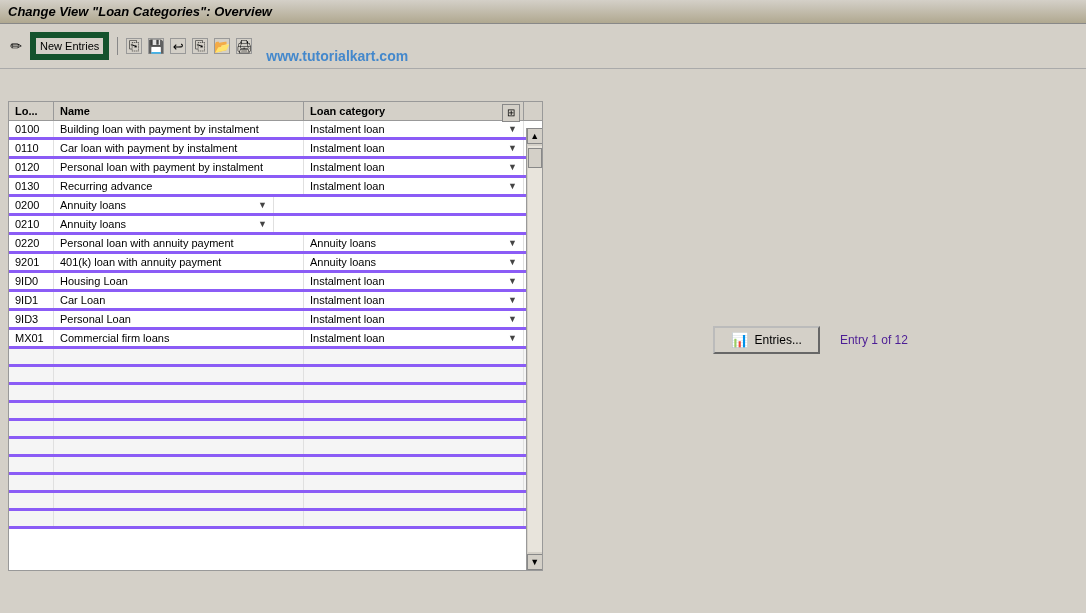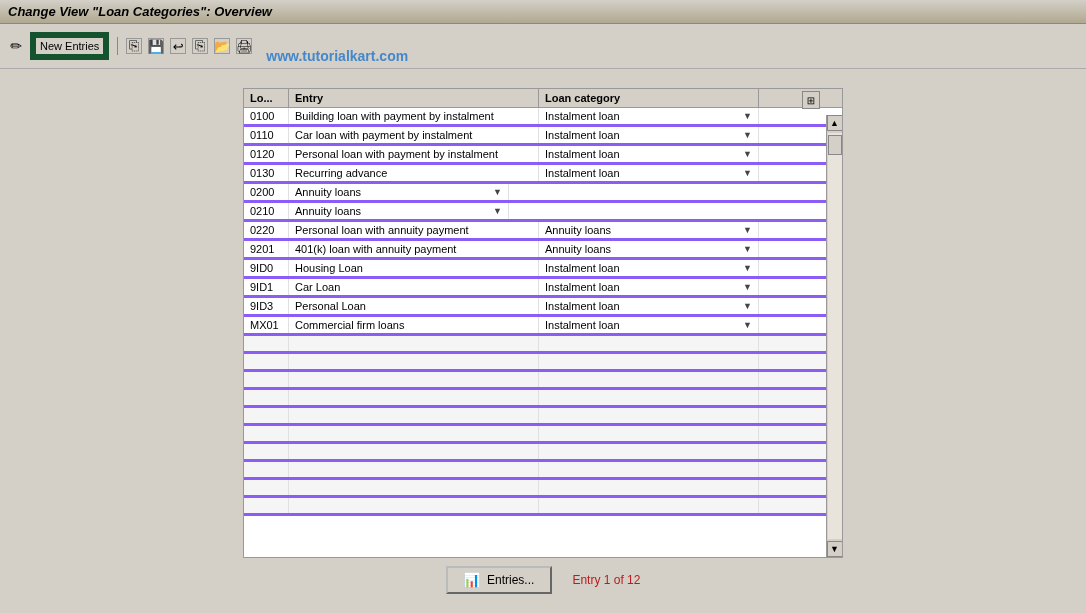--- a/index.html
+++ b/index.html
@@ -64,21 +64,20 @@
       font-weight: bold;
       margin-left: 8px;
       margin-top: 20px;
     }
 
     .content-area {
       padding: 8px;
       background: #d4d0c8;
       height: calc(613px - 80px);
       display: flex;
-      flex-direction: column;
       align-items: center;
       justify-content: flex-end;
     }
 
     .table-container {
       background: #fff;
       border: 1px solid #999;
       width: 600px;
       height: 470px;
       overflow: hidden;
@@ -219,21 +218,21 @@
       font-size: 12px;
       cursor: pointer;
       display: flex;
       align-items: center;
       gap: 6px;
       color: #000;
     }
 
     .entry-info {
       font-size: 12px;
-      color: #b91c1c;
+      color: #4c1d95;
     }
   </style>
 </head>
 <body>
 
 <div class="title-bar">
   <span>Change View "Loan Categories": Overview</span>
 </div>
 
 <div class="toolbar">
@@ -255,21 +254,21 @@
 
   <span class="watermark">www.tutorialkart.com</span>
 </div>
 
 <div class="content-area">
 
   <div class="table-container">
 
     <div class="table-header">
       <div class="table-header-cell col-lo">Lo...</div>
-      <div class="table-header-cell col-name">Entry</div>
+      <div class="table-header-cell col-name">Name</div>
       <div class="table-header-cell col-category">Loan category</div>
       <div class="table-header-icon">⊞</div>
     </div>
 
     <div class="table-body" id="table-body">
 
     <div class="table-row data-row">
           <div class="table-cell col-lo">0100</div>
           <div class="table-cell col-name">Building loan with payment by instalment</div>
           <div class="table-cell col-category category-cell">

